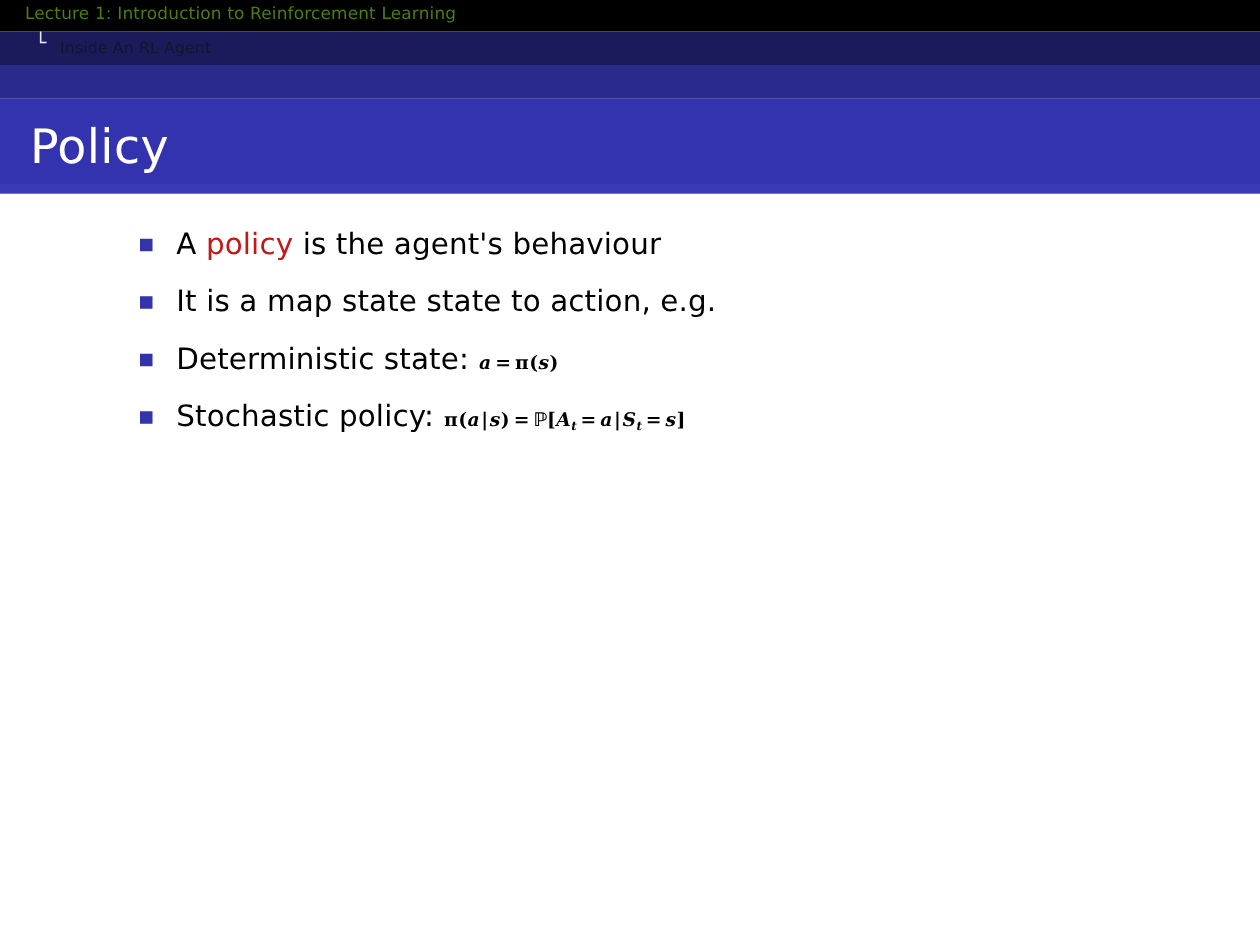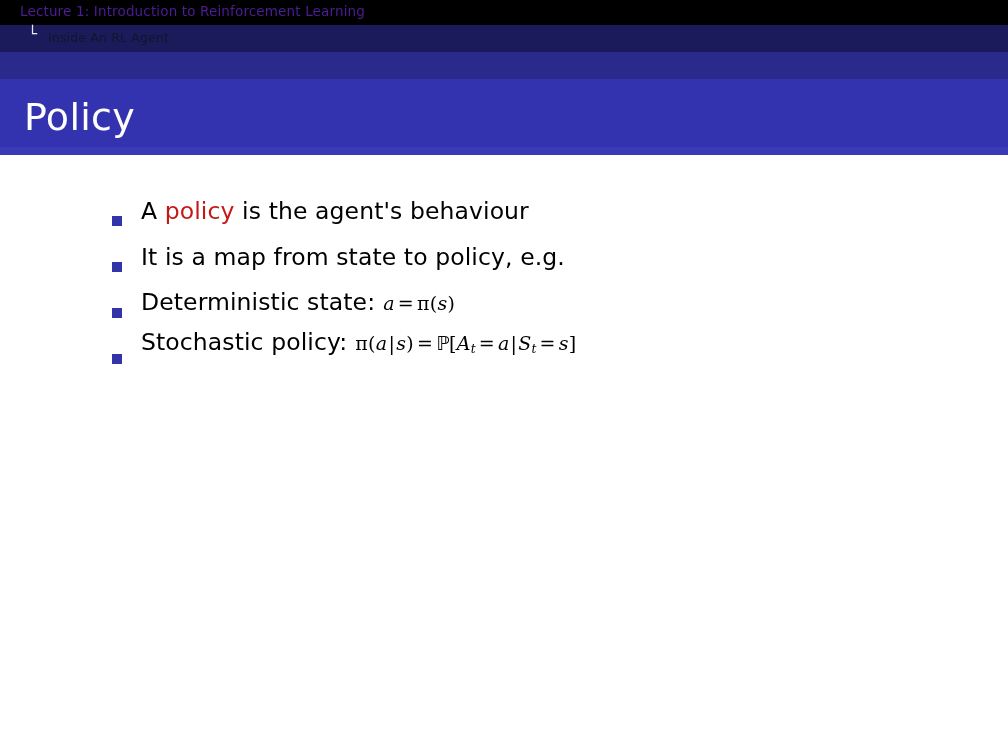--- a/index.html
+++ b/index.html
@@ -24,21 +24,21 @@
   
   .hdr-title-bar {
     position: absolute;
     left: 0; top: 0;
     width: 1008px; height: 25px;
     background: #000000;
   }
   .hdr-title-text {
     position: absolute;
     left: 20px; top: 3px;
-    color: #4c1d95;
+    color: #4d7c0f;
     font-size: 13.5px;
     letter-spacing: 0.15px;
     white-space: nowrap;
     font-family: "DejaVu Sans", sans-serif;
   }
   .hdr-sub-bar {
     position: absolute;
     left: 0; top: 25px;
     width: 1008px; height: 27px;
     background: #1b1b5c;
@@ -97,21 +97,21 @@
     background: #ffffff;
   }
   .bullet-list {
     position: absolute;
     left: 112px; top: 180px;
     width: 800px;
   }
   .bullet-row {
     position: relative;
     display: flex;
-    align-items: flex-end;
+    align-items: flex-start;
     height: 46px;
   }
   .bullet-marker {
     flex: 0 0 auto;
     width: 10px; height: 10px;
     background: #3333aa;
     margin-top: 11px;
     margin-right: 19px;
   }
   .bullet-text {
@@ -122,22 +122,23 @@
     letter-spacing: 0.1px;
     white-space: nowrap;
     font-family: "DejaVu Sans", sans-serif;
   }
   .kw-red { color: #c41818; }
 
   
   .math {
     font-family: "DejaVu Serif", serif;
     font-style: italic;
-    font-size: 19px;
+    font-size: 15px;
     letter-spacing: 0.3px;
+    font-weight: bold;
   }
   .math .op {
     font-style: normal;
     padding: 0 3px;
   }
   .math .paren {
     font-style: normal;
   }
   .math .bb {
     font-style: normal;
@@ -186,21 +187,21 @@
 
     <div class="bullet-row">
       <div class="bullet-marker"></div>
       <div class="bullet-text">
         <span>A </span><span class="kw-red">policy</span><span> is the agent's behaviour</span>
       </div>
     </div>
 
     <div class="bullet-row">
       <div class="bullet-marker"></div>
-      <div class="bullet-text">It is a map from state to policy, e.g.</div>
+      <div class="bullet-text">It is a map state state to action, e.g.</div>
     </div>
 
     <div class="bullet-row">
       <div class="bullet-marker"></div>
       <div class="bullet-text">
         <span>Deterministic state:</span><span class="math math-lead"><span>a</span><span class="op">=</span><span class="greek">π</span><span class="paren">(</span><span>s</span><span class="paren">)</span></span>
       </div>
     </div>
 
     <div class="bullet-row">

